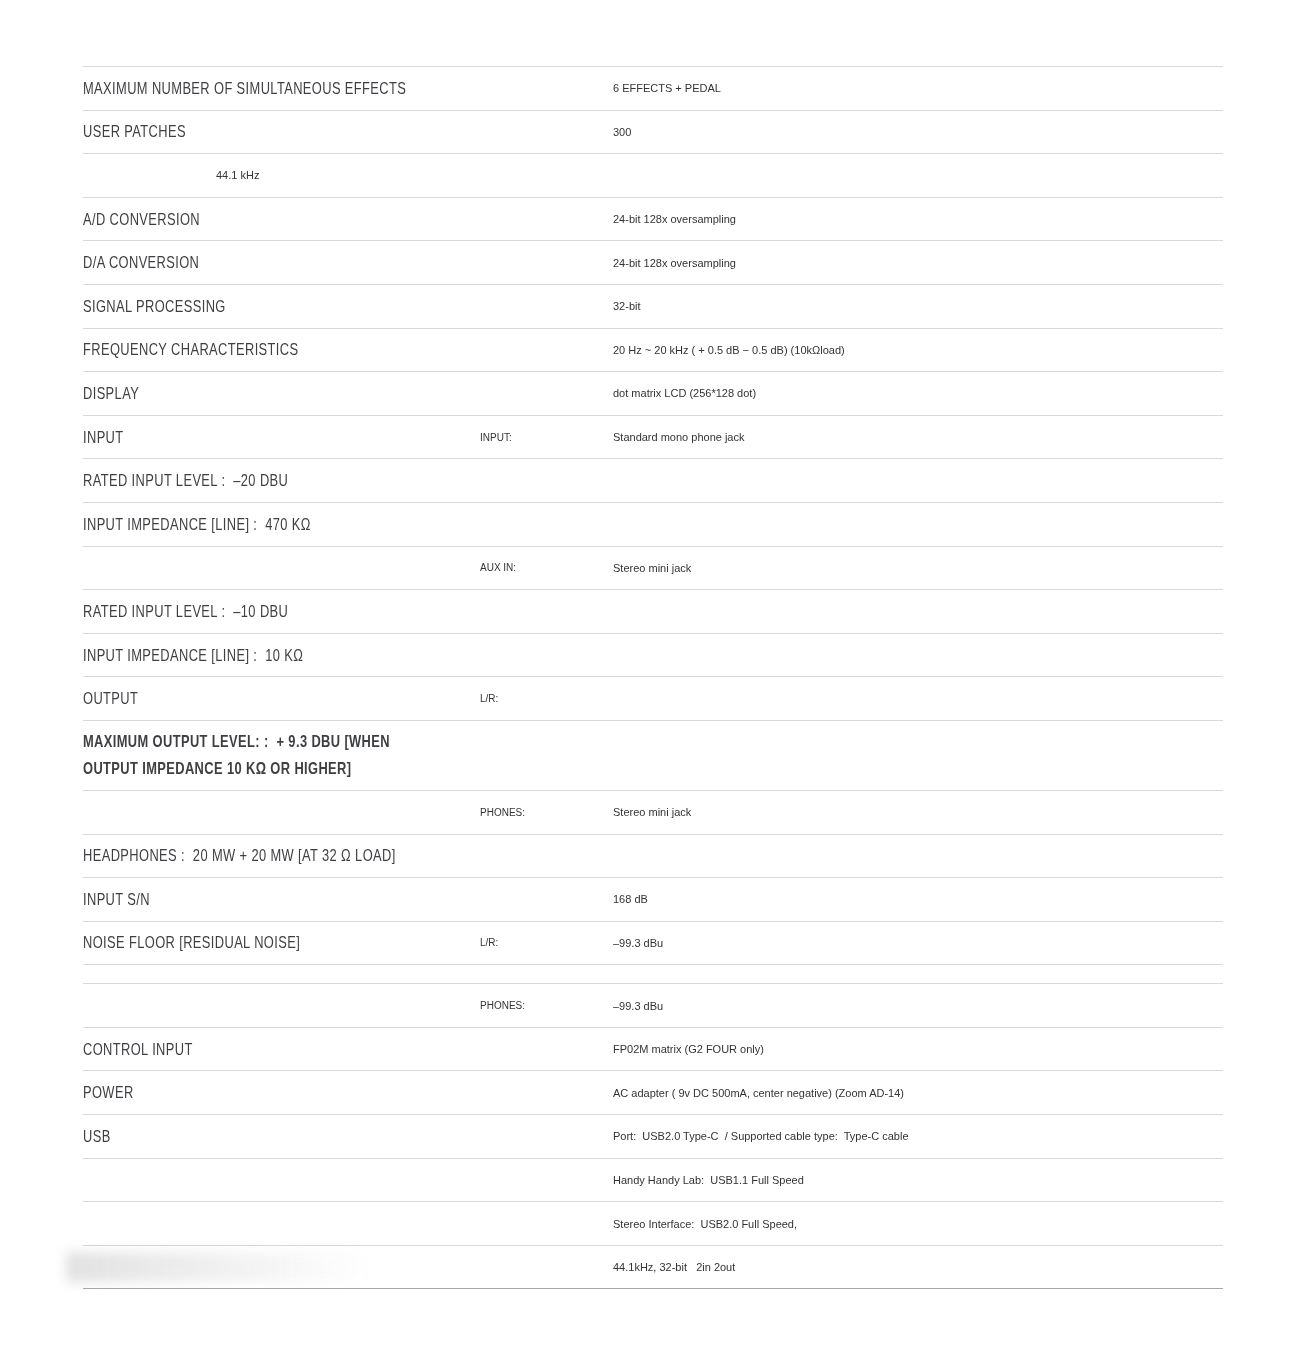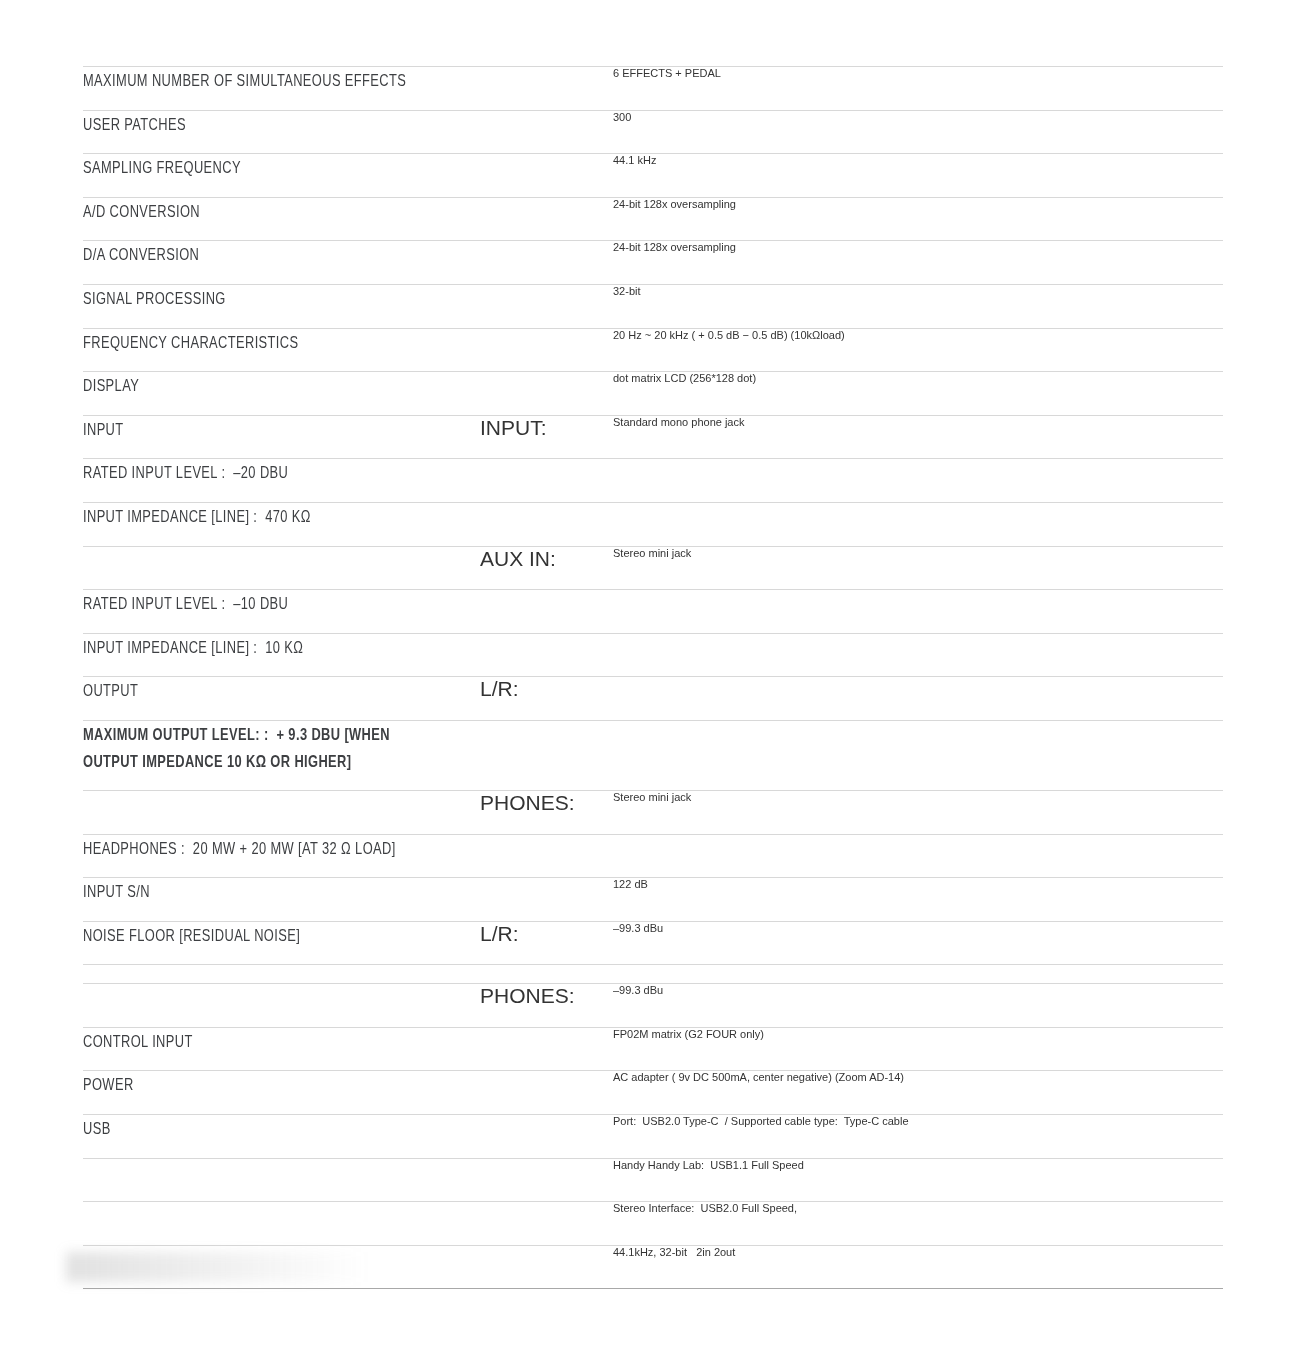--- a/index.html
+++ b/index.html
@@ -6,38 +6,38 @@
   body{
     width:1291px;height:1355px;position:relative;overflow:hidden;
     font-family:"Liberation Sans", sans-serif;
     -webkit-font-smoothing:antialiased;
   }
   .spec-table{
     position:absolute;left:83px;top:66px;width:1140px;
     border-bottom:1px solid var(--line-dark,#a8a8a8);
   }
   .row{
-    display:flex;align-items:flex-start;box-sizing:border-box;
+    display:flex;align-items:center;box-sizing:border-box;
     border-top:1px solid var(--line,#d8d8d8);
     min-height:43.6px;
   }
   .row.tall{min-height:70px;font-weight:bold;}
   .row.thin{min-height:11px;}
   .cell{box-sizing:border-box;white-space:pre-wrap;}
   .cell.label{width:397px;flex:0 0 397px;overflow:visible;}
   .cond{
     display:inline-block;width:509px;
     font-size:16.5px;line-height:27px;letter-spacing:0.5px;
     color:var(--label-color,#3d3f42);
     transform:scaleX(0.78);transform-origin:left center;
     white-space:pre-wrap;
   }
   .cell.mid{
     width:133px;flex:0 0 133px;
-    font-size:21px;color:var(--value-color,#333333);
+    font-size:10px;color:var(--value-color,#333333);
   }
   .cell.value{
     flex:1 1 auto;
     font-size:11px;color:var(--value-color,#333333);
   }
   .bottom-shade{
     position:absolute;left:66px;top:1252px;width:330px;height:30px;
     background:linear-gradient(to right, rgba(120,120,120,0.22), rgba(120,120,120,0.0) 92%);
     filter:blur(6px);
     pointer-events:none;
@@ -53,21 +53,20 @@
     <div class="cell value">6 EFFECTS + PEDAL</div>
   </div>
 
   <div class="row">
     <div class="cell label"><span class="cond">USER PATCHES</span></div>
     <div class="cell mid"></div>
     <div class="cell value">300</div>
   </div>
 
   <div class="row">
-    <div class="cell label"><span class="cond">SAMPLING FREQUENCY</span></div>
     <div class="cell mid"></div>
     <div class="cell value">44.1 kHz</div>
   </div>
 
   <div class="row">
     <div class="cell label"><span class="cond">A/D CONVERSION</span></div>
     <div class="cell mid"></div>
     <div class="cell value">24-bit 128x oversampling</div>
   </div>
 
@@ -152,21 +151,21 @@
 
   <div class="row">
     <div class="cell label"><span class="cond">HEADPHONES :  20 MW + 20 MW [AT 32 Ω LOAD]</span></div>
     <div class="cell mid"></div>
     <div class="cell value"></div>
   </div>
 
   <div class="row">
     <div class="cell label"><span class="cond">INPUT S/N</span></div>
     <div class="cell mid"></div>
-    <div class="cell value">122 dB</div>
+    <div class="cell value">168 dB</div>
   </div>
 
   <div class="row">
     <div class="cell label"><span class="cond">NOISE FLOOR [RESIDUAL NOISE]</span></div>
     <div class="cell mid">L/R:</div>
     <div class="cell value">–99.3 dBu</div>
   </div>
 
   <div class="row thin">
     <div class="cell label"><span class="cond"></span></div>

